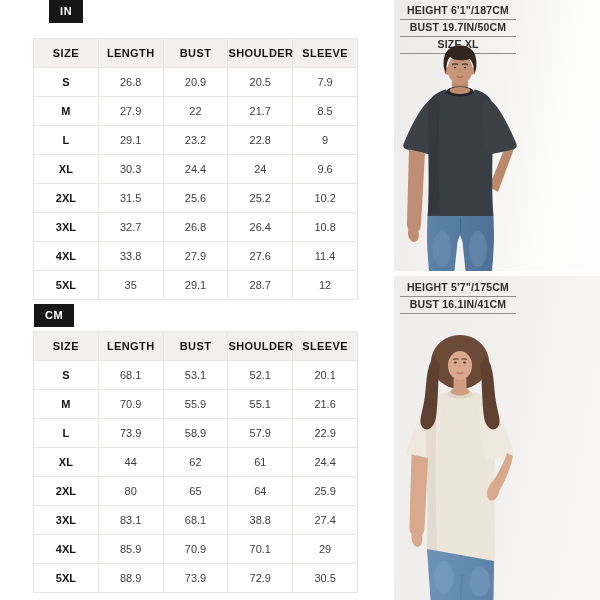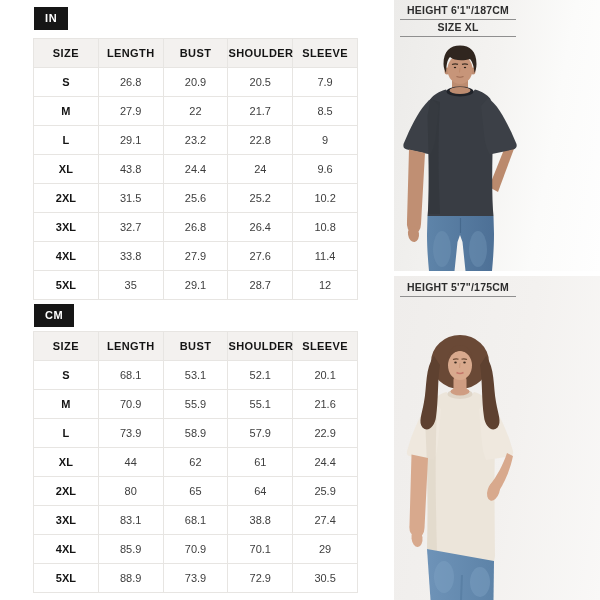--- a/index.html
+++ b/index.html
@@ -3,21 +3,21 @@
 <meta charset="utf-8">
 <style>
   html,body{margin:0;padding:0;background:#fff;}
   body{width:600px;height:600px;position:relative;overflow:hidden;
        font-family:"Liberation Sans","DejaVu Sans",sans-serif;}
 
   
   .unit-badge{position:absolute;left:34px;background:#161616;color:#fff;
     font-size:11px;font-weight:bold;letter-spacing:.6px;padding:5px 11px;
     line-height:13px;}
-  .badge-in{top:7px;}
+  .badge-in{top:0;margin-left:15px;}
   .badge-cm{top:304px;}
 
   
   .size-table{position:absolute;left:33px;width:325px;border-collapse:collapse;
     table-layout:fixed;background:#fff;}
   .table-in{top:38px;}
   .table-cm{top:331px;}
   .size-table th,.size-table td{border:1px solid #e7e5e2;text-align:center;
     vertical-align:middle;height:28px;padding:0;font-size:11px;}
   .size-table thead th{background:#f3f1ef;font-weight:bold;color:#141414;
@@ -73,21 +73,21 @@
       </tr>
       <tr>
         <th>L</th>
         <td>29.1</td>
         <td>23.2</td>
         <td>22.8</td>
         <td>9</td>
       </tr>
       <tr>
         <th>XL</th>
-        <td>43.8</td>
+        <td>30.3</td>
         <td>24.4</td>
         <td>24</td>
         <td>9.6</td>
       </tr>
       <tr>
         <th>2XL</th>
         <td>31.5</td>
         <td>25.6</td>
         <td>25.2</td>
         <td>10.2</td>
@@ -183,20 +183,21 @@
         <td>73.9</td>
         <td>72.9</td>
         <td>30.5</td>
       </tr>
     </tbody>
 </table>
 
 <div class="photo-panel panel-top">
   <div class="spec-block">
     <div class="spec-line">HEIGHT 6'1"/187CM</div>
+    <div class="spec-line">BUST 19.7IN/50CM</div>
     <div class="spec-line">SIZE XL</div>
   </div>
   <svg class="model-svg" width="206" height="227" viewBox="0 0 206 227" xmlns="http://www.w3.org/2000/svg">
     <defs>
       <linearGradient id="jeansM" x1="0" y1="0" x2="1" y2="0">
         <stop offset="0" stop-color="#5e84a9"></stop>
           <stop offset="1" stop-color="#4d7096"></stop>
       </linearGradient>
     </defs>
 
@@ -241,20 +242,21 @@
              C 34 216 33 204 33 190 Z" fill="url(#jeansM)"></path>
     <ellipse cx="48" cy="205" rx="9" ry="18" fill="#6e92b4" opacity="0.5"></ellipse>
     <ellipse cx="84" cy="205" rx="9" ry="18" fill="#6e92b4" opacity="0.5"></ellipse>
     <path d="M 66.5 174 L 66.5 189" stroke="#46698d" stroke-width="1.2"></path>
   </svg>
 </div>
 
 <div class="photo-panel panel-bottom">
   <div class="spec-block">
     <div class="spec-line">HEIGHT 5'7"/175CM</div>
+    <div class="spec-line">BUST 16.1IN/41CM</div>
   </div>
   <svg class="model-svg" width="206" height="268" viewBox="0 0 206 268" xmlns="http://www.w3.org/2000/svg">
     <defs>
       <linearGradient id="jeansF" x1="0" y1="0" x2="1" y2="0">
         <stop offset="0" stop-color="#6e93b8"></stop>
           <stop offset="1" stop-color="#5d83a8"></stop>
       </linearGradient>
     </defs>
 
     <ellipse cx="66" cy="30" rx="29" ry="27" fill="#6a4936"></ellipse>

